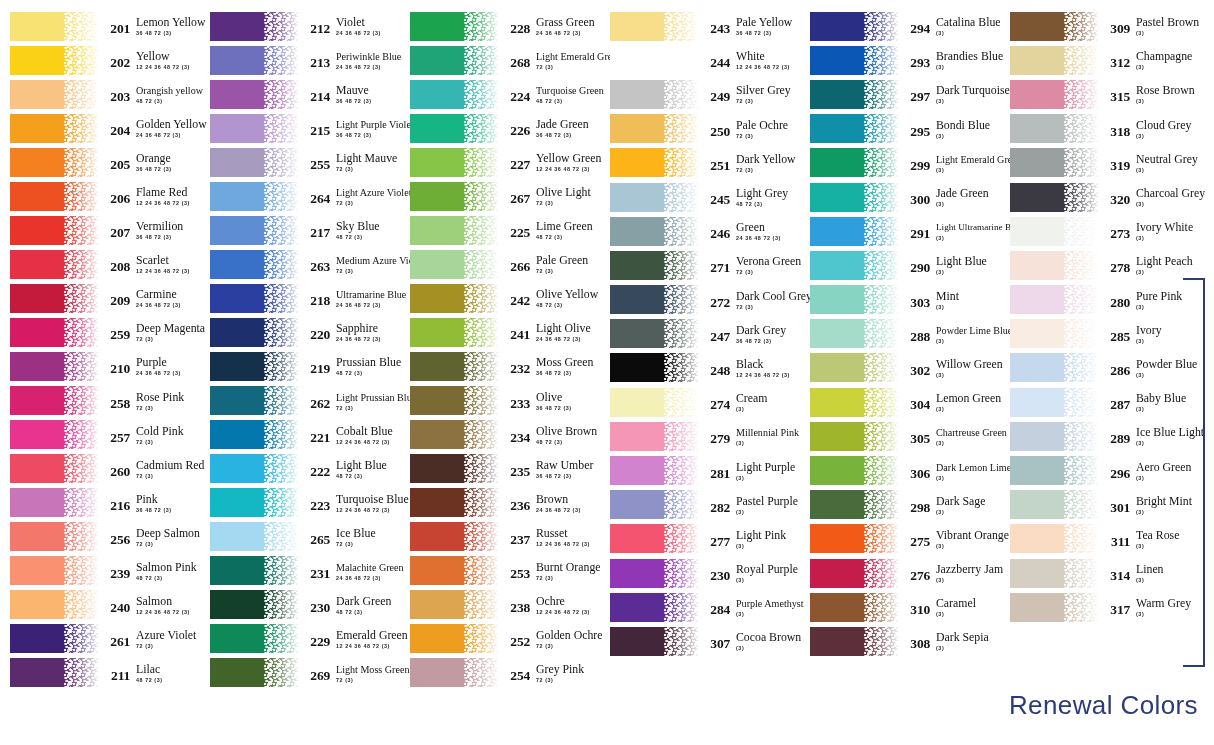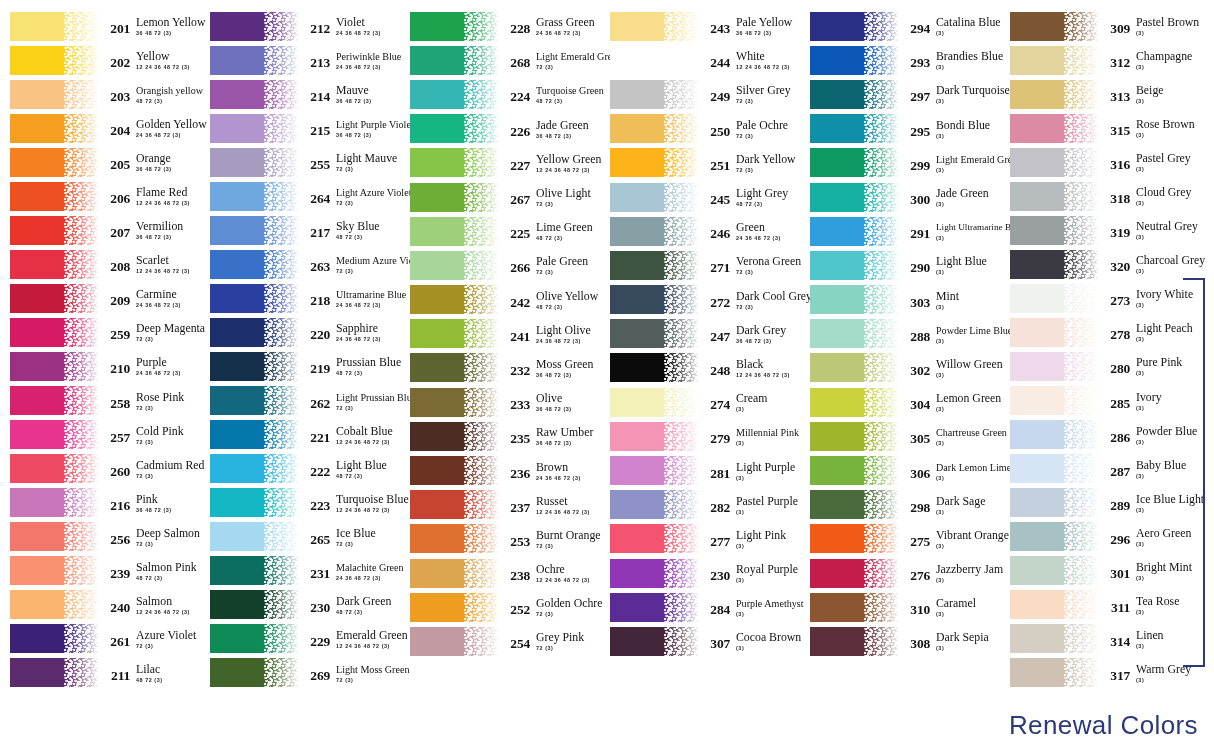--- a/index.html
+++ b/index.html
@@ -112,21 +112,21 @@
     top:278px;
     width:22px;
     height:389px;
     border:2px solid #2b3a7a;
     border-left:none;
     box-sizing:border-box;
   }
   #brand{
     position:absolute;
     right:16px;
-    bottom:4px;
+    bottom:24px;
     font-family:"Liberation Sans", sans-serif;
     font-size:26px;
     color:#2b3a7a;
     letter-spacing:.4px;
     white-space:nowrap;
   }
 </style>
 </head>
 <body>
 
@@ -807,20 +807,33 @@
         <div class="label-block">
           <div class="code">233</div>
           <div class="names">
             <div class="cname">Olive</div>
             <div class="sets">36 48 72 (3)</div>
           </div>
         </div>
       </div>
       <div class="swatch-row">
         <div class="chip">
+          <div class="base" style="background: rgb(140, 114, 64);"></div>
+          <div class="feather"></div>
+        </div>
+        <div class="label-block">
+          <div class="code">234</div>
+          <div class="names">
+            <div class="cname">Olive Brown</div>
+            <div class="sets">48 72 (3)</div>
+          </div>
+        </div>
+      </div>
+      <div class="swatch-row">
+        <div class="chip">
           <div class="base" style="background: rgb(75, 45, 38);"></div>
           <div class="feather"></div>
         </div>
         <div class="label-block">
           <div class="code">235</div>
           <div class="names">
             <div class="cname">Raw Umber</div>
             <div class="sets">36 48 72 (3)</div>
           </div>
         </div>
@@ -1424,53 +1437,27 @@
         <div class="label-block">
           <div class="code">312</div>
           <div class="names">
             <div class="cname">Champagne</div>
             <div class="sets">(3)</div>
           </div>
         </div>
       </div>
       <div class="swatch-row">
         <div class="chip">
-          <div class="base" style="background: rgb(221, 195, 119);"></div>
-          <div class="feather"></div>
-        </div>
-        <div class="label-block">
-          <div class="code">313</div>
-          <div class="names">
-            <div class="cname">Beige</div>
-            <div class="sets">(3)</div>
-          </div>
-        </div>
-      </div>
-      <div class="swatch-row">
-        <div class="chip">
           <div class="base" style="background: rgb(221, 139, 164);"></div>
           <div class="feather"></div>
         </div>
         <div class="label-block">
           <div class="code">315</div>
           <div class="names">
             <div class="cname">Rose Brown</div>
-            <div class="sets">(3)</div>
-          </div>
-        </div>
-      </div>
-      <div class="swatch-row">
-        <div class="chip">
-          <div class="base" style="background: rgb(195, 194, 200);"></div>
-          <div class="feather"></div>
-        </div>
-        <div class="label-block">
-          <div class="code">316</div>
-          <div class="names">
-            <div class="cname">Pastel Grey</div>
             <div class="sets">(3)</div>
           </div>
         </div>
       </div>
       <div class="swatch-row">
         <div class="chip">
           <div class="base" style="background: rgb(183, 189, 188);"></div>
           <div class="feather"></div>
         </div>
         <div class="label-block">

